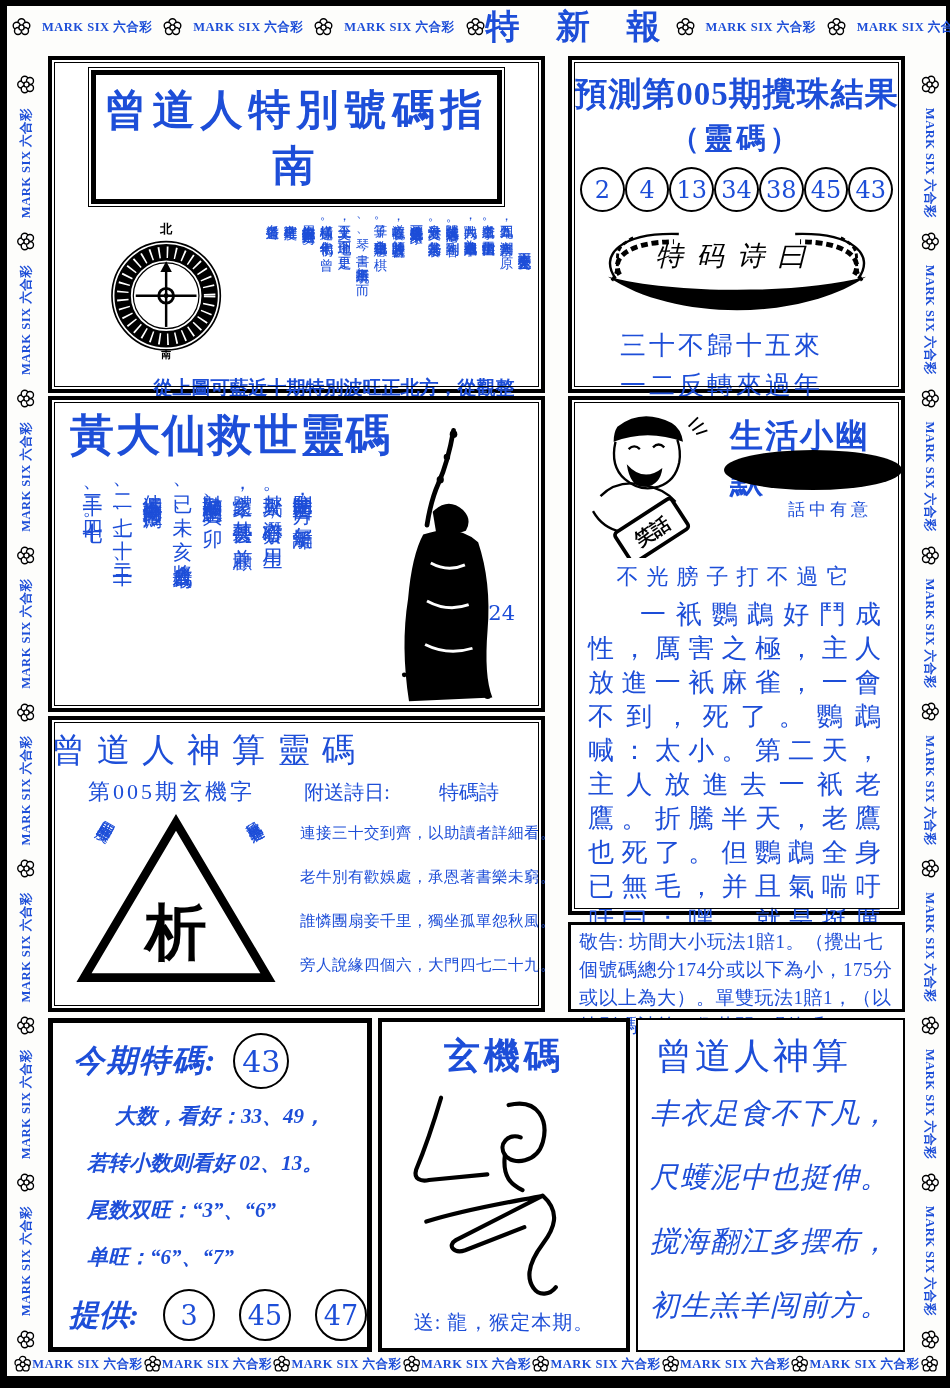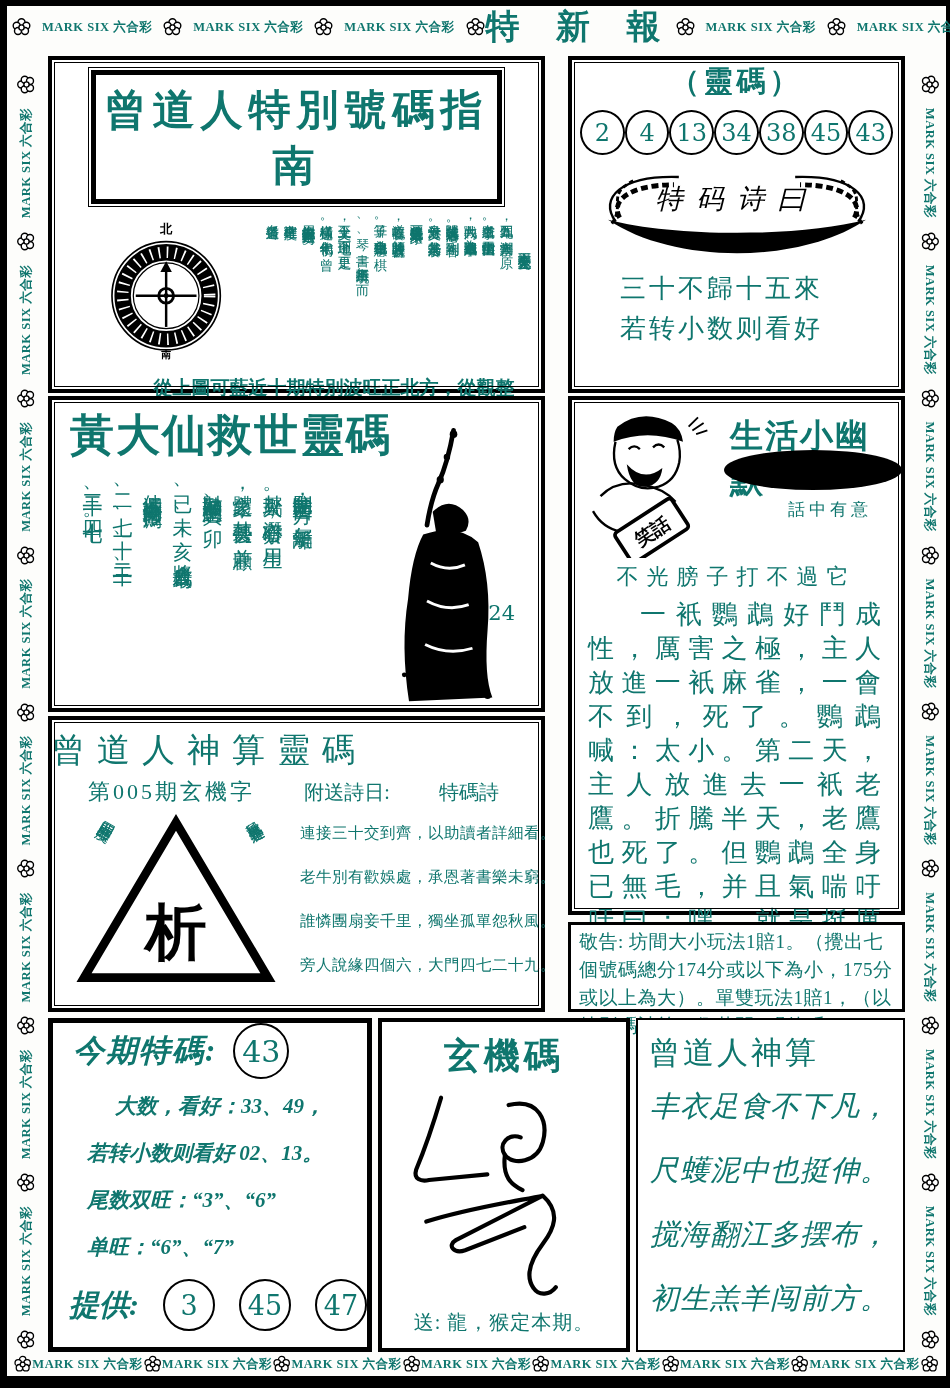--- a/index.html
+++ b/index.html
@@ -1,17 +1,17 @@
 <!DOCTYPE html>
 <html><head>
 <meta charset="utf-8">
 <style>
   html,body{margin:0;padding:0;background:#888;}
   .page{position:relative;width:950px;height:1388px;background:#fdfdfb;margin:0 auto;overflow:hidden;
-        font-family:"Liberation Serif","DejaVu Serif",serif;color:#0f766e;}
+        font-family:"Liberation Serif","DejaVu Serif",serif;color:#1d4ed8;}
   .abs{position:absolute;}
   
   .bar{position:absolute;background:#000;}
   
   .border-strip{display:flex;align-items:center;justify-content:space-between;}
   .border-strip .bt{font-size:12.5px;font-weight:bold;letter-spacing:0.5px;white-space:nowrap;}
   .top-strip{left:7px;top:6px;width:938px;height:42px;display:flex;align-items:center;
              justify-content:space-between;padding:0 4px;box-sizing:border-box;}
   .top-strip .border-strip{display:inline-flex;gap:10px;}
   .masthead{font-size:34px;font-weight:bold;letter-spacing:14px;white-space:nowrap;}
@@ -61,31 +61,31 @@
   .lingma-type{font-size:20px;}
   .lingma-main{position:relative;height:188px;}
   .tri-label{position:absolute;writing-mode:vertical-rl;font-size:15px;letter-spacing:1px;}
   .tri-left{left:54px;top:6px;transform:rotate(30deg);transform-origin:top center;}
   .tri-right{left:182px;top:6px;transform:rotate(-30deg);transform-origin:top center;}
   .lingma-poems{position:absolute;left:248px;top:4px;width:236px;font-size:15.5px;line-height:44px;letter-spacing:0.5px;white-space:nowrap;}
   .lingma-footer{font-size:20px;padding-left:62px;letter-spacing:1px;}
   
   .notice-text{font-size:19px;line-height:28px;padding:3px 8px;letter-spacing:0.5px;}
   
-  .sp-head{display:flex;align-items:center;gap:16px;padding:0 0 4px 20px;}
+  .sp-head{display:flex;align-items:center;gap:16px;padding:10px 0 4px 20px;}
   .sp-heading{font-size:31px;font-weight:bold;font-style:italic;letter-spacing:2px;}
   .sp-lines{padding-left:34px;font-size:21px;font-weight:bold;font-style:italic;line-height:47px;white-space:nowrap;}
   .sp-lines div:first-child{padding-left:28px;}
   .sp-provide{display:flex;align-items:center;gap:24px;padding:8px 0 0 16px;}
   .sp-provide-label{font-size:30px;font-weight:bold;font-style:italic;}
   
   .xj-title{text-align:center;font-size:36px;font-weight:bold;margin-top:10px;letter-spacing:4px;}
   .xj-footer{text-align:center;font-size:20px;letter-spacing:1px;margin-top:2px;}
   
-  .ss-title{font-size:31px;padding:12px 0 0 11px;letter-spacing:3px;}
+  .ss-title{font-size:36px;padding:12px 0 0 18px;letter-spacing:3px;}
   .ss-lines{padding-left:12px;font-size:29px;font-weight:normal;font-style:italic;line-height:64px;white-space:nowrap;letter-spacing:1px;}
 </style>
 </head>
 <body>
 
 <div class="page">
 
   <div class="bar" style="left:0;top:0;width:950px;height:6px;"></div>
   <div class="bar" style="left:0;top:0;width:7px;height:1388px;"></div>
   <div class="bar" style="left:946px;top:0;width:4px;height:1388px;"></div>
@@ -486,20 +486,21 @@
 樣樣精通。七十年代初，曾
 先生用玄學推算六合彩走勢
 之準確程度
 名聲遠播</div>
     </div>
     <div class="guide-summary">從上圖可藍近十期特別波旺正北方，從觀整體走勢及近期攤路分析，預測今期特別波必東南至北方。防藍波。</div>
     <div class="guide-recommend">推介: 23、45</div>
   </section>
 
   <section class="panel dbl" style="left:568px;top:56px;width:337px;height:337px;">
+    <div class="predict-title">預測第005期攪珠結果</div>
     <div class="predict-sub">（靈碼）</div>
     <div class="num-row">
       <span class="num-circle c42">2</span>
       <span class="num-circle c42">4</span>
       <span class="num-circle c42">13</span>
       <span class="num-circle c42">34</span>
       <span class="num-circle c42">38</span>
       <span class="num-circle c42">45</span>
       <span class="num-circle c42">43</span>
     </div>
@@ -514,21 +515,21 @@
             <path d="M44,58 C34,40 55,24 100,24" stroke-width="5" stroke-dasharray="7 4"></path>
             <path d="M36,64 C50,44 30,34 58,20" stroke-width="3" stroke-dasharray="5 3"></path>
           </g>
         </g>
         <path d="M32,60 C100,78 230,78 298,60 C230,106 100,106 32,60 Z" fill="#000"></path>
         <text x="165" y="48" font-size="28" font-style="italic" text-anchor="middle" letter-spacing="14">特码诗曰</text>
       </svg>
     </div>
     <div class="predict-poem">
       <div>三十不歸十五來</div>
-      <div>若转小数则看好</div>
+      <div>一二反轉來過年</div>
     </div>
   </section>
 
   <section class="panel dbl" style="left:48px;top:396px;width:497px;height:316px;">
     <div class="wong-title">黃大仙救世靈碼</div>
     <div class="wong-body">
       <div class="vtext wong-cols">兌則旺于正西方，午屬離
 卦屬火。潛心察研，用生
 體之象，其勢甚優，兼顧
 財神取最理想的寅、卯、

